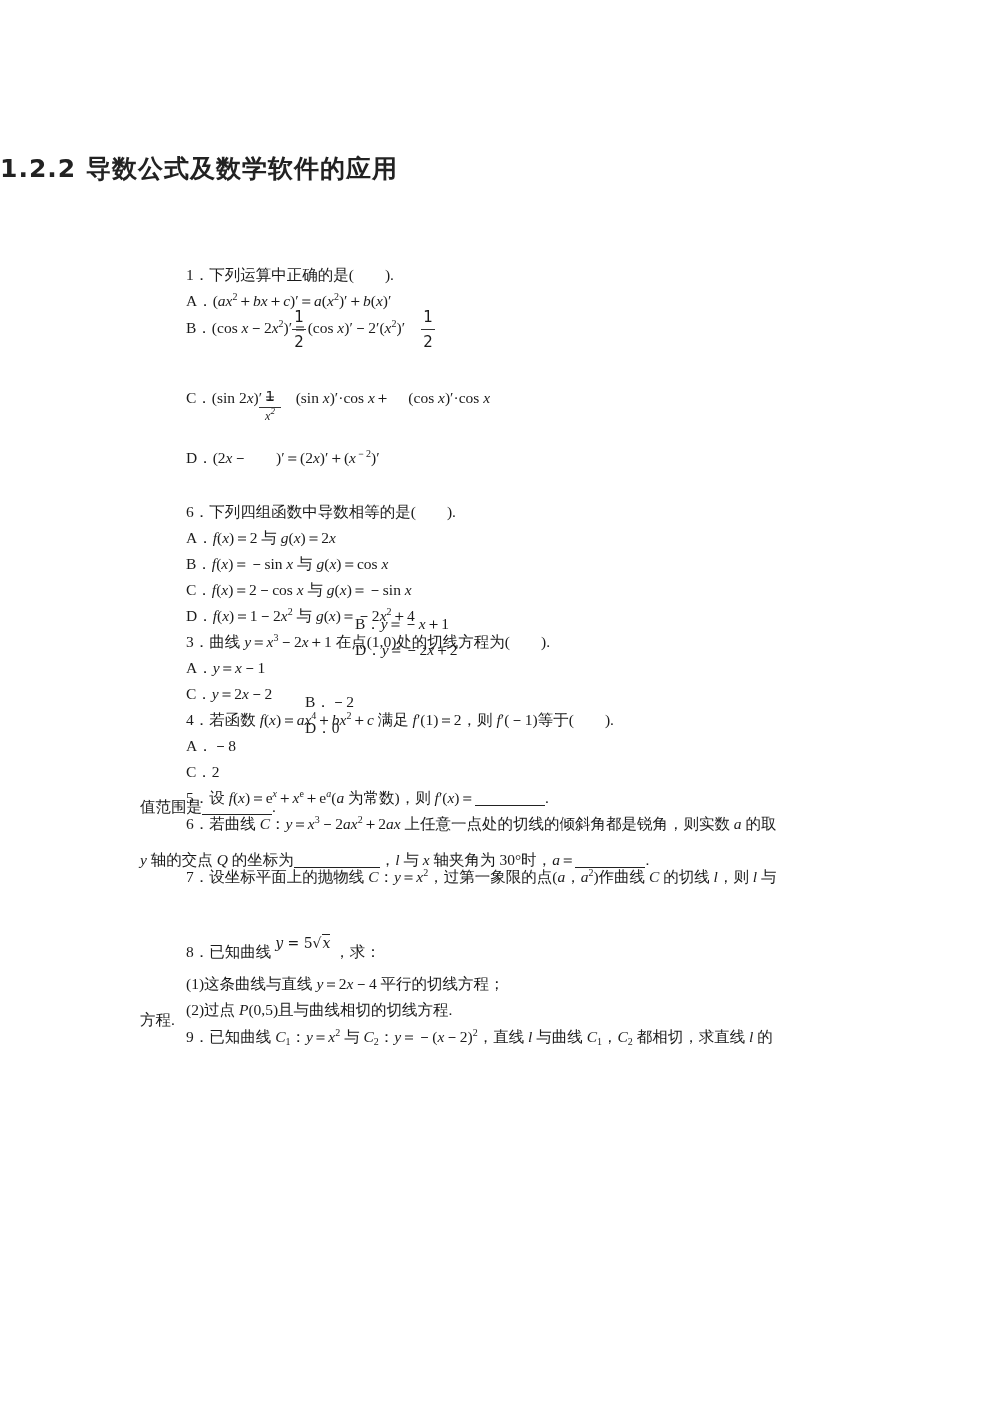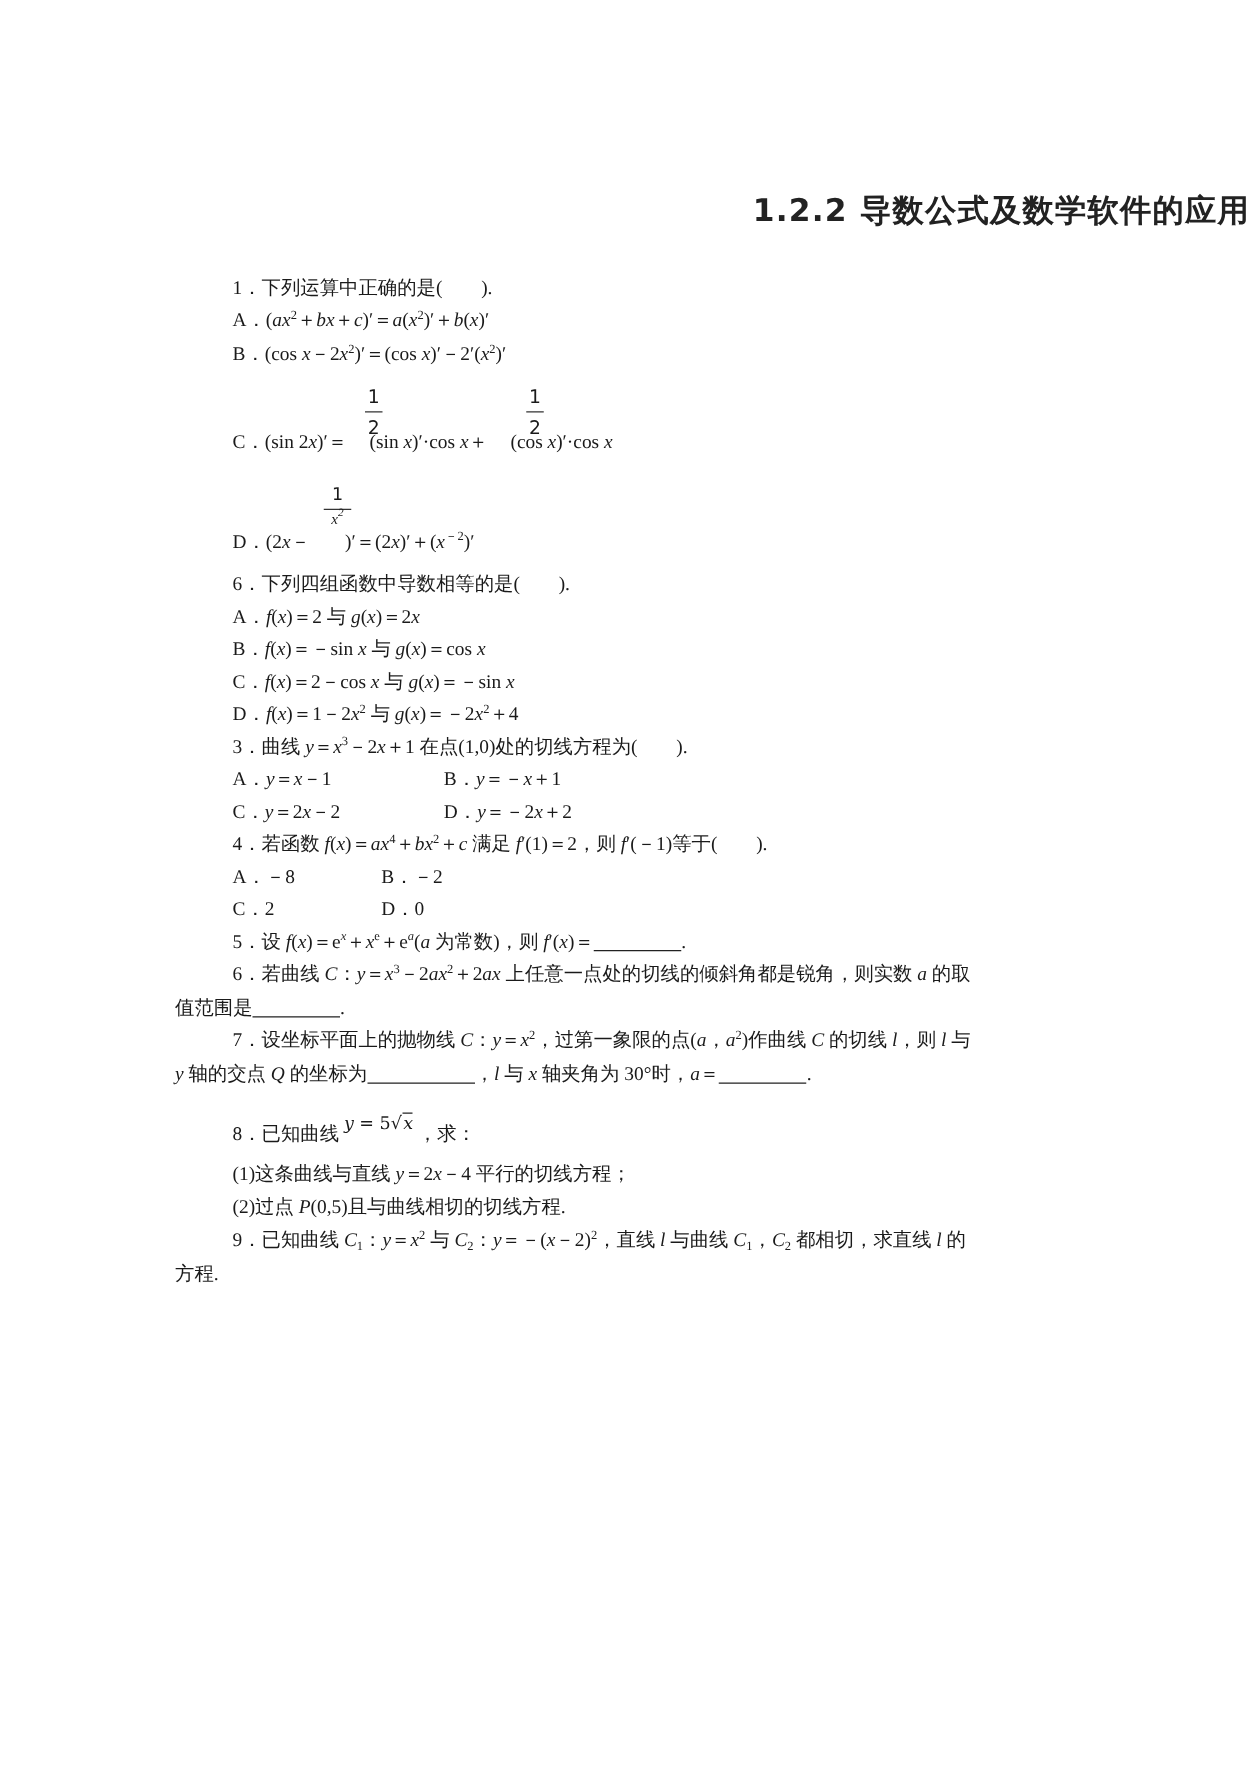--- a/index.html
+++ b/index.html
@@ -1,22 +1,22 @@
 <!DOCTYPE html>
 <html><head>
 <meta charset="utf-8">
 <style>
   html, body { margin: 0; padding: 0; background: #ffffff; }
   body { width: 1000px; height: 1414px; position: relative; overflow: hidden;
          font-family: "Liberation Serif", "DejaVu Serif", serif; color: #1a1a1a; }
-  .title { position: absolute; top: 152px; left: 0; width: 1000px; text-align: right;
+  .title { position: absolute; top: 152px; left: 0; width: 1000px; text-align: left;
            font-family: "DejaVu Sans", "Liberation Sans", sans-serif; font-size: 25px;
            font-weight: bold; letter-spacing: 1px; color: #222; }
   .line { position: absolute; font-size: 15.5px; white-space: nowrap; line-height: 20px; }
-  .l1 { left: 186px; }
+  .l1 { left: 186px; margin-top: 44px; }
   .l0 { left: 140px; }
   i { font-style: italic; }
   sup { font-size: 10px; vertical-align: 6px; line-height: 0; }
   sub { font-size: 10px; vertical-align: -3px; line-height: 0; }
   .frac { position: absolute; font-family: "DejaVu Sans", sans-serif; font-size: 15px; text-align: center; }
   .frac .bar { display: block; border-top: 1px solid #333; margin: 3px 0; }
   .blank { display: inline-block; border-bottom: 1px solid #222; height: 15px; vertical-align: -3px; }
   .sqrt-img { font-family: "DejaVu Serif", serif; font-size: 14px; }
   .sqrt { border-top: 1px solid #222; padding-left: 1px; }
 </style>
@@ -34,21 +34,21 @@
   <span>1</span>
   <span class="bar"></span>
   <span>2</span>
 </div>
 <div class="frac" style="left:421px; top:308px; width:14px">
   <span>1</span>
   <span class="bar"></span>
   <span>2</span>
 </div>
 
-<div class="line l1" style="top:424px">D．(2<i>x</i>－<span style="display:inline-block;width:28px"></span>)′＝(2<i>x</i>)′＋(<i>x</i><sup>－2</sup>)′</div>
+<div class="line l1" style="top:404px">D．(2<i>x</i>－<span style="display:inline-block;width:28px"></span>)′＝(2<i>x</i>)′＋(<i>x</i><sup>－2</sup>)′</div>
 <div class="frac" style="left:259px; top:388px; width:22px; font-size:14px">
   <span>1</span>
   <span class="bar"></span>
   <span style="font-family:Liberation Serif, serif;font-style:italic;font-size:12px;position:relative;top:-4px"><span>x</span><sup style="font-size:9px">2</sup></span>
 </div>
 
 <div class="line l1" style="top:458px">6．下列四组函数中导数相等的是(　　).</div>
 <div class="line l1" style="top:484px">A．<i>f</i>(<i>x</i>)＝2 与 <i>g</i>(<i>x</i>)＝2<i>x</i></div>
 <div class="line l1" style="top:510px">B．<i>f</i>(<i>x</i>)＝－sin <i>x</i> 与 <i>g</i>(<i>x</i>)＝cos <i>x</i></div>
 <div class="line l1" style="top:536px">C．<i>f</i>(<i>x</i>)＝2－cos <i>x</i> 与 <i>g</i>(<i>x</i>)＝－sin <i>x</i></div>

